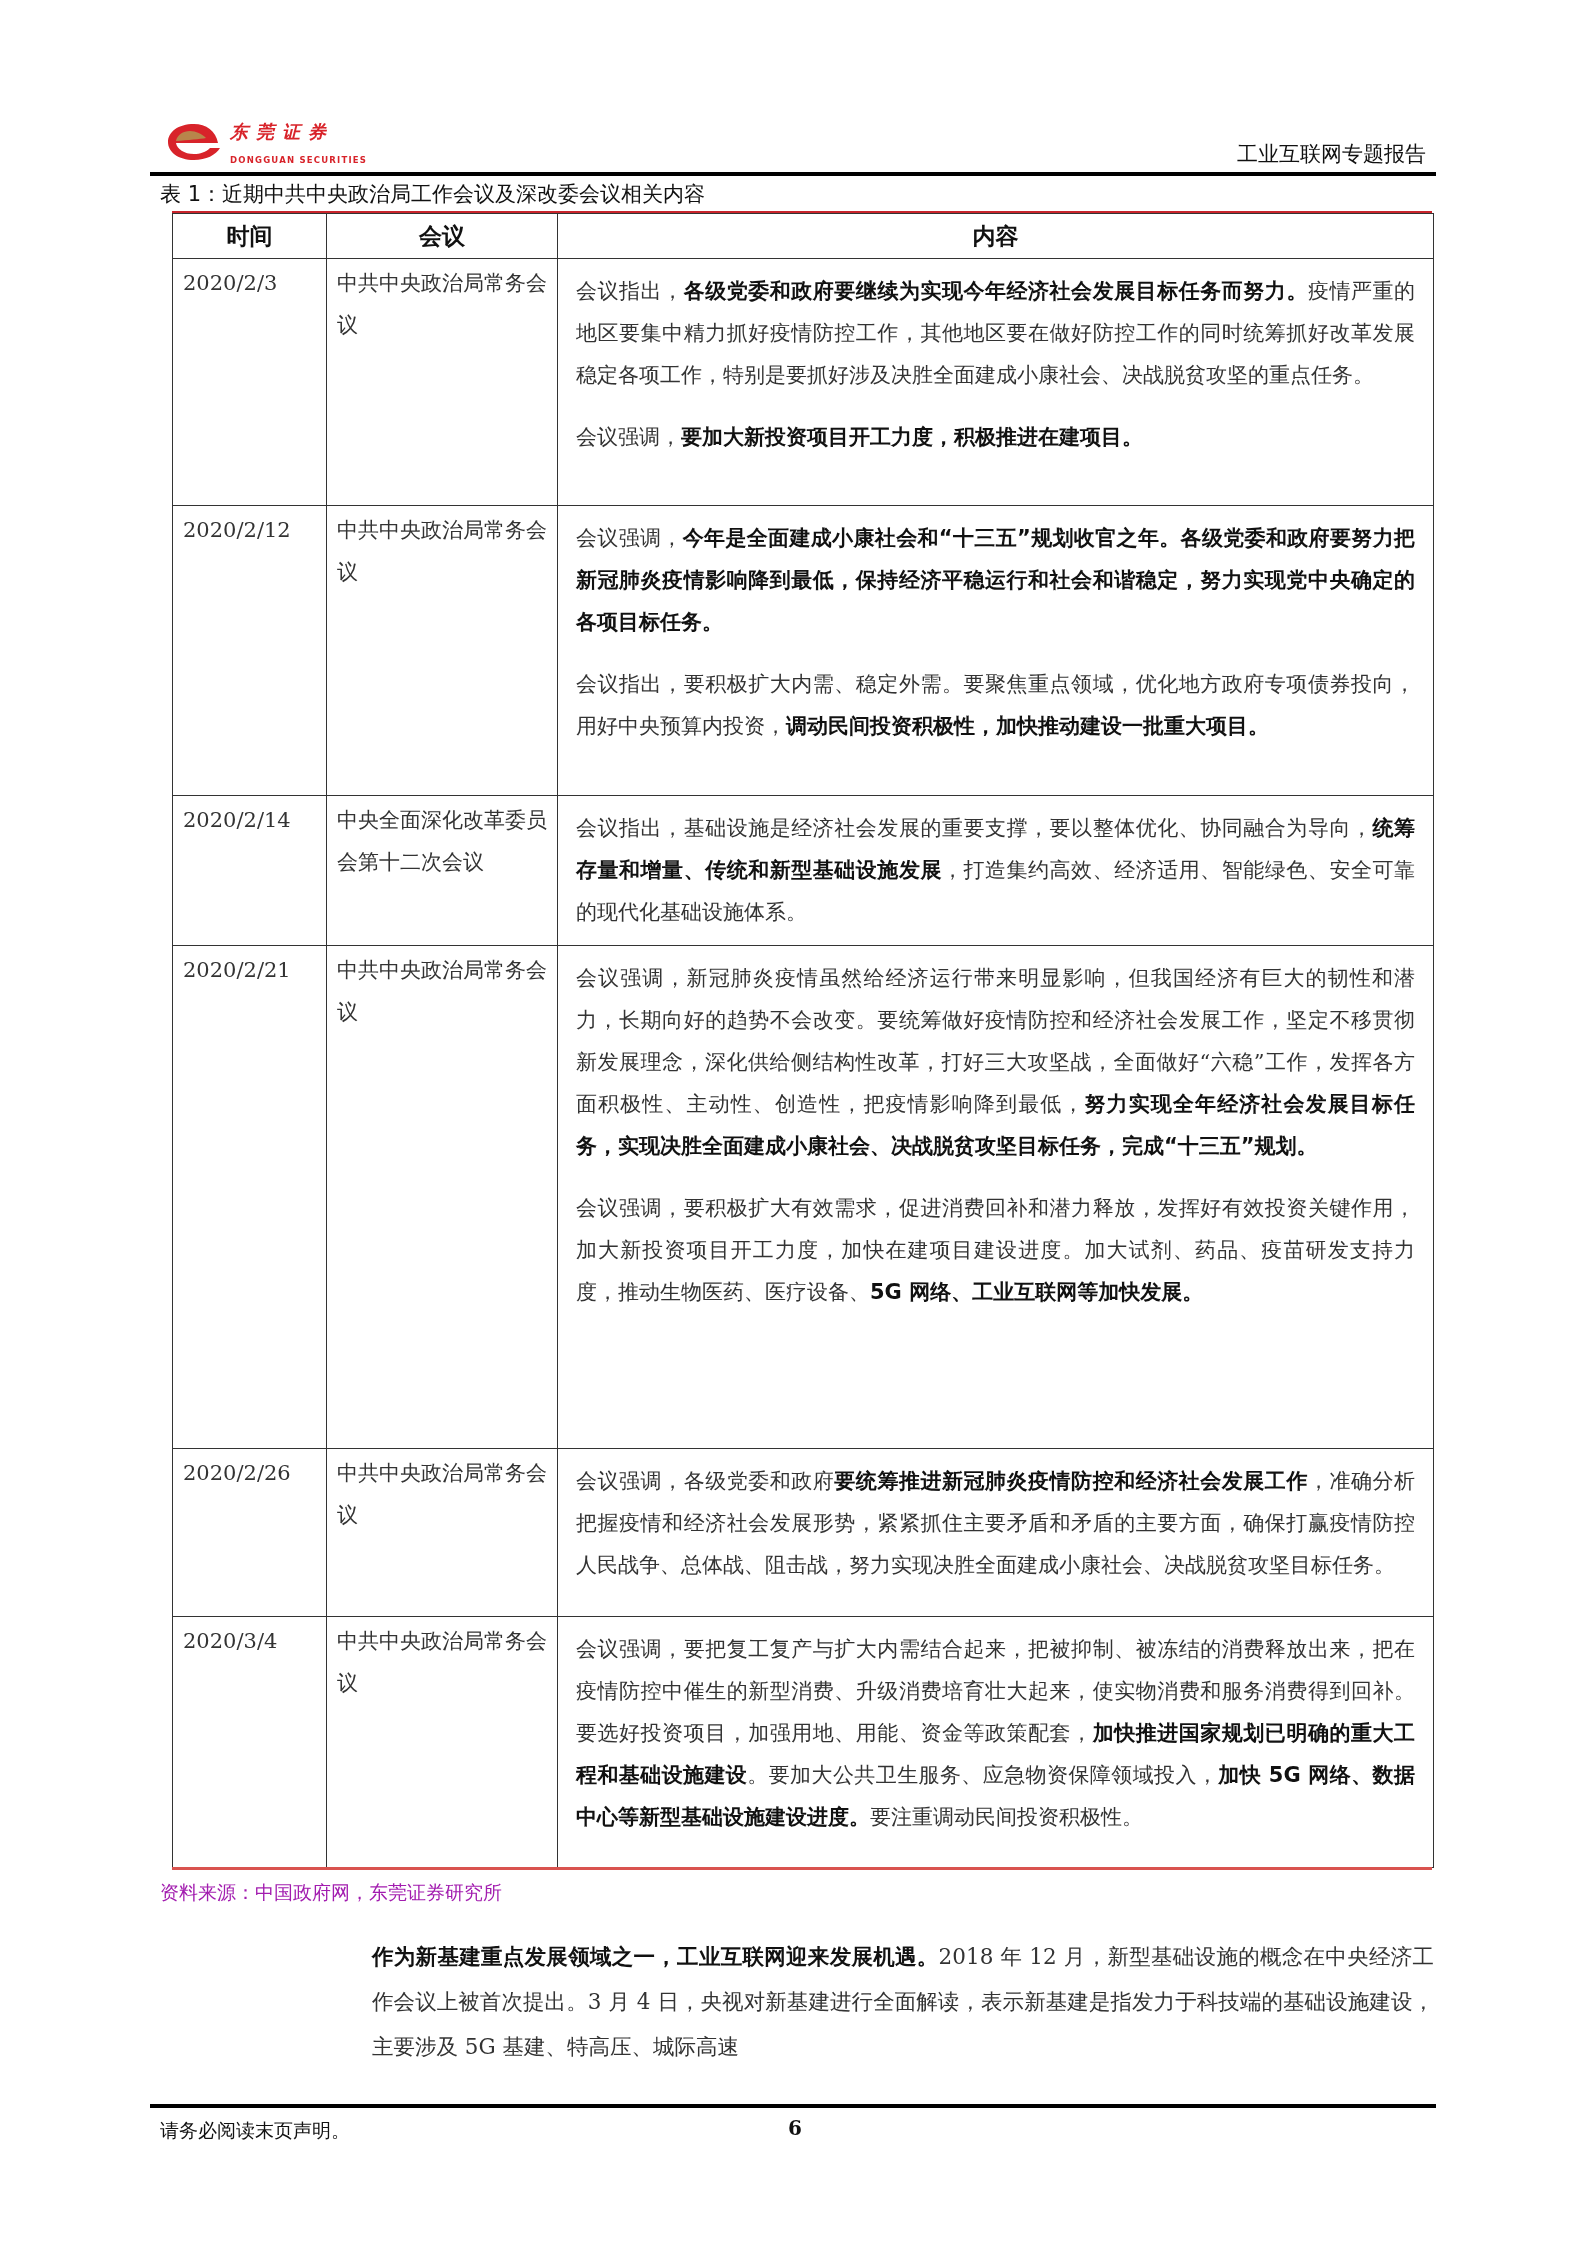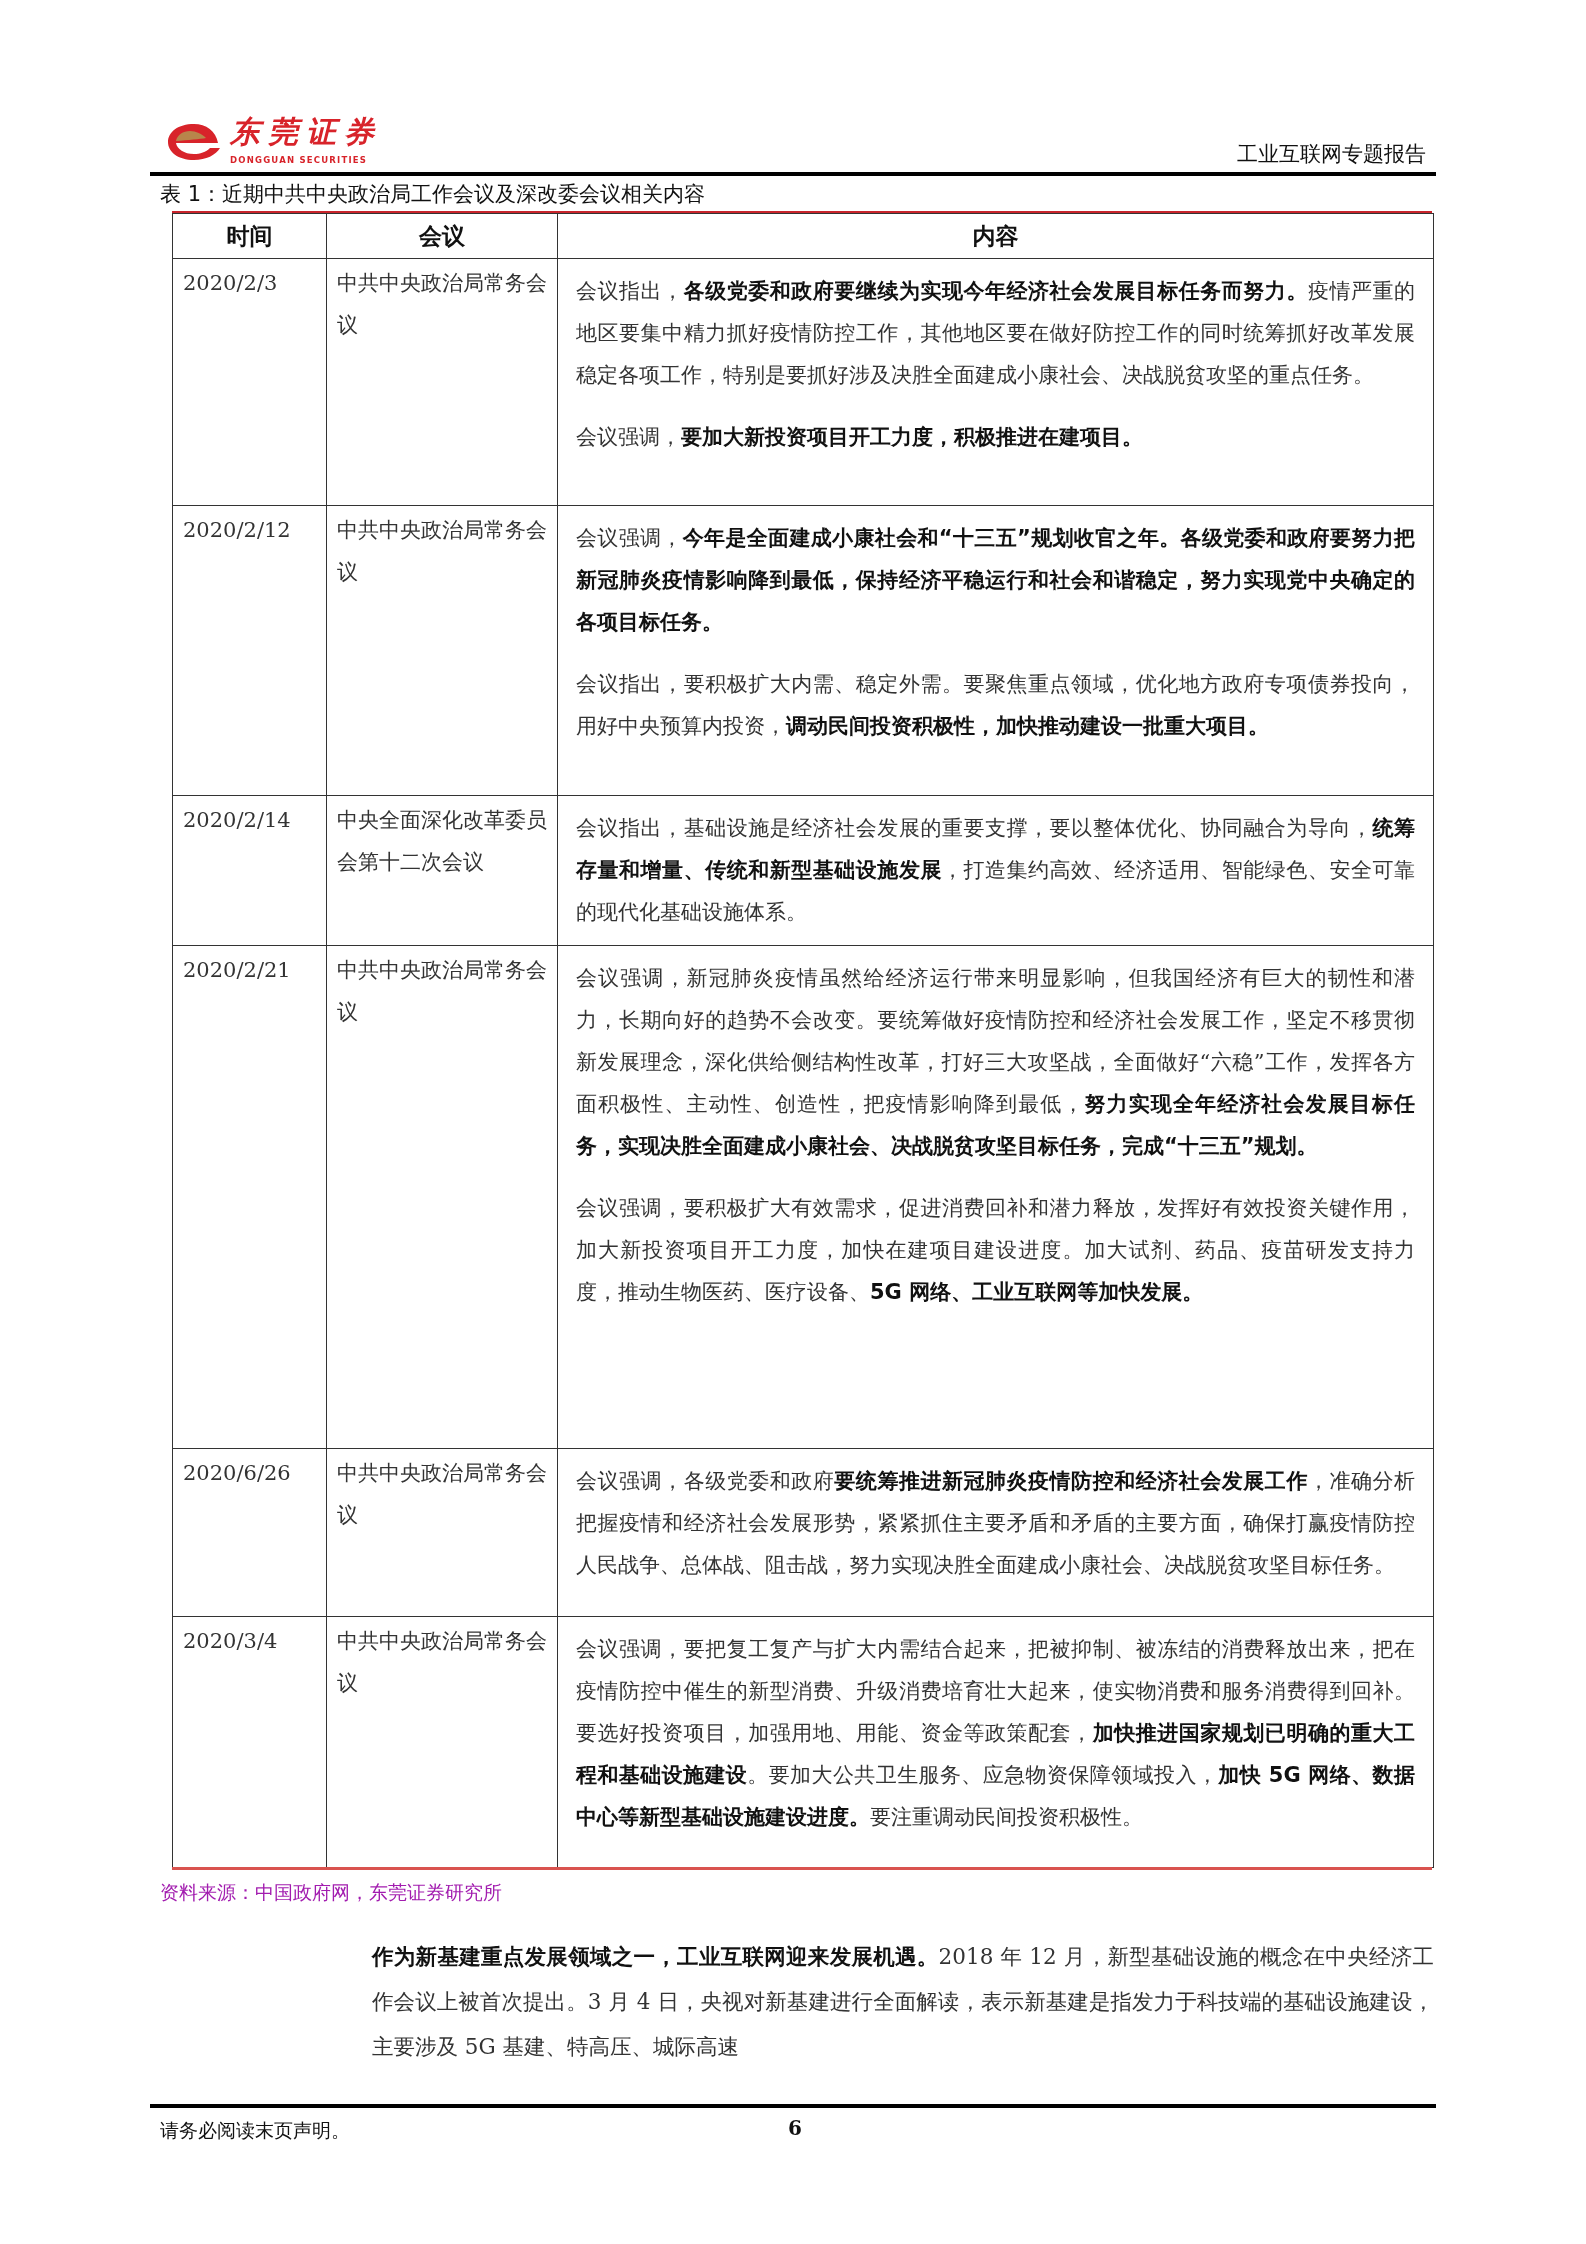--- a/index.html
+++ b/index.html
@@ -3,21 +3,21 @@
 <meta charset="utf-8">
 <style>
   html, body { margin: 0; padding: 0; background: #ffffff; }
   body { width: 1586px; height: 2244px; position: relative; font-family: "DejaVu Serif", "Liberation Serif", serif; color: #222; overflow: hidden; }
   .page { position: absolute; left: 0; top: 0; width: 1586px; height: 2244px; }
 
   
   .logo { position: absolute; left: 166px; top: 118px; display: flex; align-items: center; }
   .logo-mark { width: 56px; height: 40px; position: relative; }
   .logo-text { margin-left: 8px; display: flex; flex-direction: column; }
-  .logo-cn { font-family: "DejaVu Serif", serif; font-weight: bold; color: #d8232a; font-size: 30px; letter-spacing: 8px; line-height: 28px; font-style: italic; }
+  .logo-cn { font-family: "DejaVu Serif", serif; font-weight: bold; color: #d8232a; font-size: 18px; letter-spacing: 8px; line-height: 28px; font-style: italic; }
   .logo-en { font-family: "DejaVu Sans", sans-serif; font-weight: bold; color: #d8232a; font-size: 8.5px; letter-spacing: 1.2px; line-height: 10px; margin-top: 9px; }
   .report-title { position: absolute; right: 160px; top: 140px; font-family: "DejaVu Sans", sans-serif; font-size: 21px; color: #111; }
   .header-rule { position: absolute; left: 150px; width: 1286px; top: 172px; height: 4px; background: #000; }
 
   .table-caption { position: absolute; left: 160px; top: 180px; font-family: "DejaVu Sans", sans-serif; font-size: 21px; color: #111; }
   .tbl-wrap-top { position: absolute; left: 172px; top: 211px; width: 1260px; height: 2px; background: #c9252c; }
   .tbl-wrap-bottom { position: absolute; left: 172px; top: 1867px; width: 1260px; height: 3px; background: #d9534f; }
   table.grid { position: absolute; left: 172px; top: 213px; width: 1261px; border-collapse: collapse; table-layout: fixed; }
   table.grid th, table.grid td { border: 1.5px solid #333; vertical-align: top; }
   table.grid th { height: 42px; font-family: Liberation Sans, sans-serif; font-weight: bold; font-size: 23px; text-align: center; vertical-align: middle; color: #111; }
@@ -99,21 +99,21 @@
         </tr>
         <tr style="height: 503px;">
           <td class="c-date">2020/2/21</td>
           <td class="c-meet">中共中央政治局常务会议</td>
           <td class="c-content">
             <p class="para"><span>会议强调，新冠肺炎疫情虽然给经济运行带来明显影响，但我国经济有巨大的韧性和潜力，长期向好的趋势不会改变。要统筹做好疫情防控和经济社会发展工作，坚定不移贯彻新发展理念，深化供给侧结构性改革，打好三大攻坚战，全面做好“六稳”工作，发挥各方面积极性、主动性、创造性，把疫情影响降到最低，</span><span class="b">努力实现全年经济社会发展目标任务，实现决胜全面建成小康社会、决战脱贫攻坚目标任务，完成“十三五”规划。</span></p>
             <p class="para"><span>会议强调，要积极扩大有效需求，促进消费回补和潜力释放，发挥好有效投资关键作用，加大新投资项目开工力度，加快在建项目建设进度。加大试剂、药品、疫苗研发支持力度，推动生物医药、医疗设备、</span><span class="b">5G 网络、工业互联网等加快发展。</span></p>
           </td>
         </tr>
         <tr style="height: 168px;">
-          <td class="c-date">2020/6/26</td>
+          <td class="c-date">2020/2/26</td>
           <td class="c-meet">中共中央政治局常务会议</td>
           <td class="c-content">
             <p class="para"><span>会议强调，各级党委和政府</span><span class="b">要统筹推进新冠肺炎疫情防控和经济社会发展工作</span><span>，准确分析把握疫情和经济社会发展形势，紧紧抓住主要矛盾和矛盾的主要方面，确保打赢疫情防控人民战争、总体战、阻击战，努力实现决胜全面建成小康社会、决战脱贫攻坚目标任务。</span></p>
           </td>
         </tr>
         <tr style="height: 251px;">
           <td class="c-date">2020/3/4</td>
           <td class="c-meet">中共中央政治局常务会议</td>
           <td class="c-content">
             <p class="para"><span>会议强调，要把复工复产与扩大内需结合起来，把被抑制、被冻结的消费释放出来，把在疫情防控中催生的新型消费、升级消费培育壮大起来，使实物消费和服务消费得到回补。要选好投资项目，加强用地、用能、资金等政策配套，</span><span class="b">加快推进国家规划已明确的重大工程和基础设施建设</span><span>。要加大公共卫生服务、应急物资保障领域投入，</span><span class="b">加快 5G 网络、数据中心等新型基础设施建设进度。</span><span>要注重调动民间投资积极性。</span></p>

